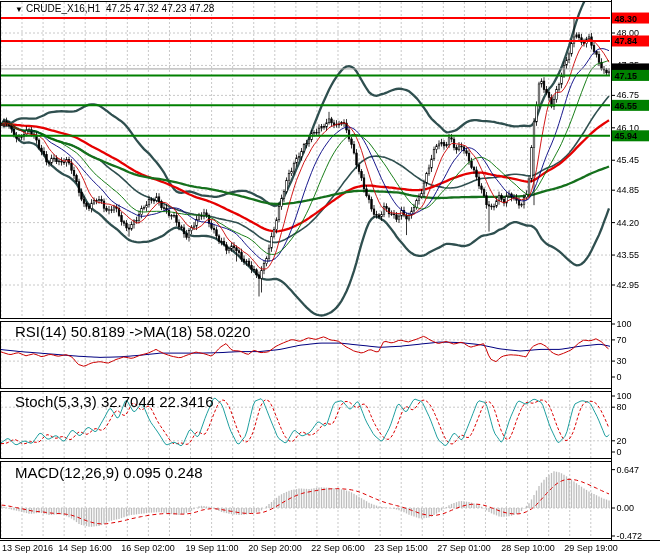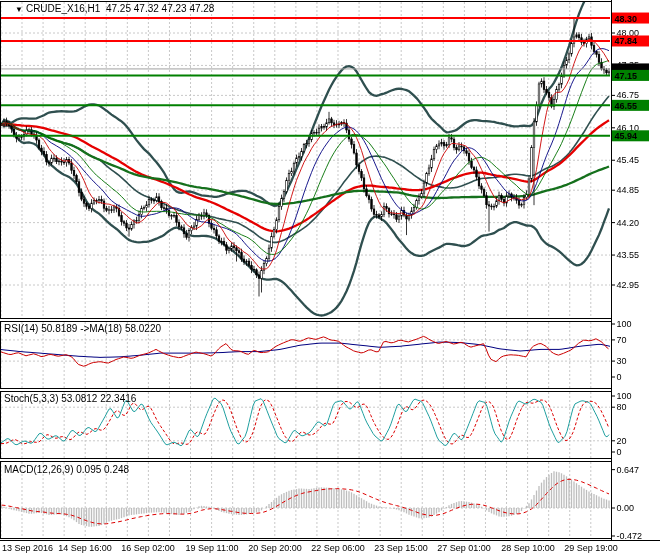--- a/index.html
+++ b/index.html
@@ -2,21 +2,21 @@
 <html><head>
 <meta charset="utf-8">
 <style>
   html,body{margin:0;padding:0;background:#fff;}
   .win{position:relative;width:660px;height:560px;background:#fff;overflow:hidden;
        font-family:"Liberation Sans",sans-serif;}
   svg{position:absolute;left:0;top:0;}
   svg text{font-family:"Liberation Sans",sans-serif;font-size:9px;fill:#000;}
   .hdr{position:absolute;left:4px;top:3px;font-size:10px;color:#000;z-index:5;white-space:nowrap;margin-left:11px;}
   .hdr .tri{font-size:8px;margin-right:3px;}
-  .plbl{position:absolute;left:4px;font-size:10px;color:#000;z-index:5;white-space:nowrap;}
+  .plbl{position:absolute;left:15px;font-size:15px;color:#000;z-index:5;white-space:nowrap;}
 </style>
 </head>
 <body>
 
 <div class="win">
   <svg id="cv" width="660" height="560">
       <defs>
         <clipPath id="cm">
           <rect x="1" y="2" width="609" height="316"></rect>
         </clipPath>
@@ -1005,15 +1005,15 @@
         <text x="401" y="551" text-anchor="middle">23 Sep 15:00</text>
         <text x="464" y="551" text-anchor="middle">27 Sep 01:00</text>
         <text x="528" y="551" text-anchor="middle">28 Sep 10:00</text>
         <text x="591" y="551" text-anchor="middle">29 Sep 19:00</text>
       </g>
     </svg>
   <div class="hdr">
     <span class="tri">▼</span><span>CRUDE_X16,H1</span>&nbsp;&nbsp;<span>47.25 47.32 47.23 47.28</span>
   </div>
   <div class="plbl" style="top:323px">RSI(14) 50.8189  -&gt;MA(18) 58.0220</div>
-  <div class="plbl" style="top:393px">Stoch(5,3,3) 53.0812 22.3416</div>
+  <div class="plbl" style="top:393px">Stoch(5,3,3) 32.7044 22.3416</div>
   <div class="plbl" style="top:464px">MACD(12,26,9) 0.095 0.248</div>
 </div>
 
 </body></html>

